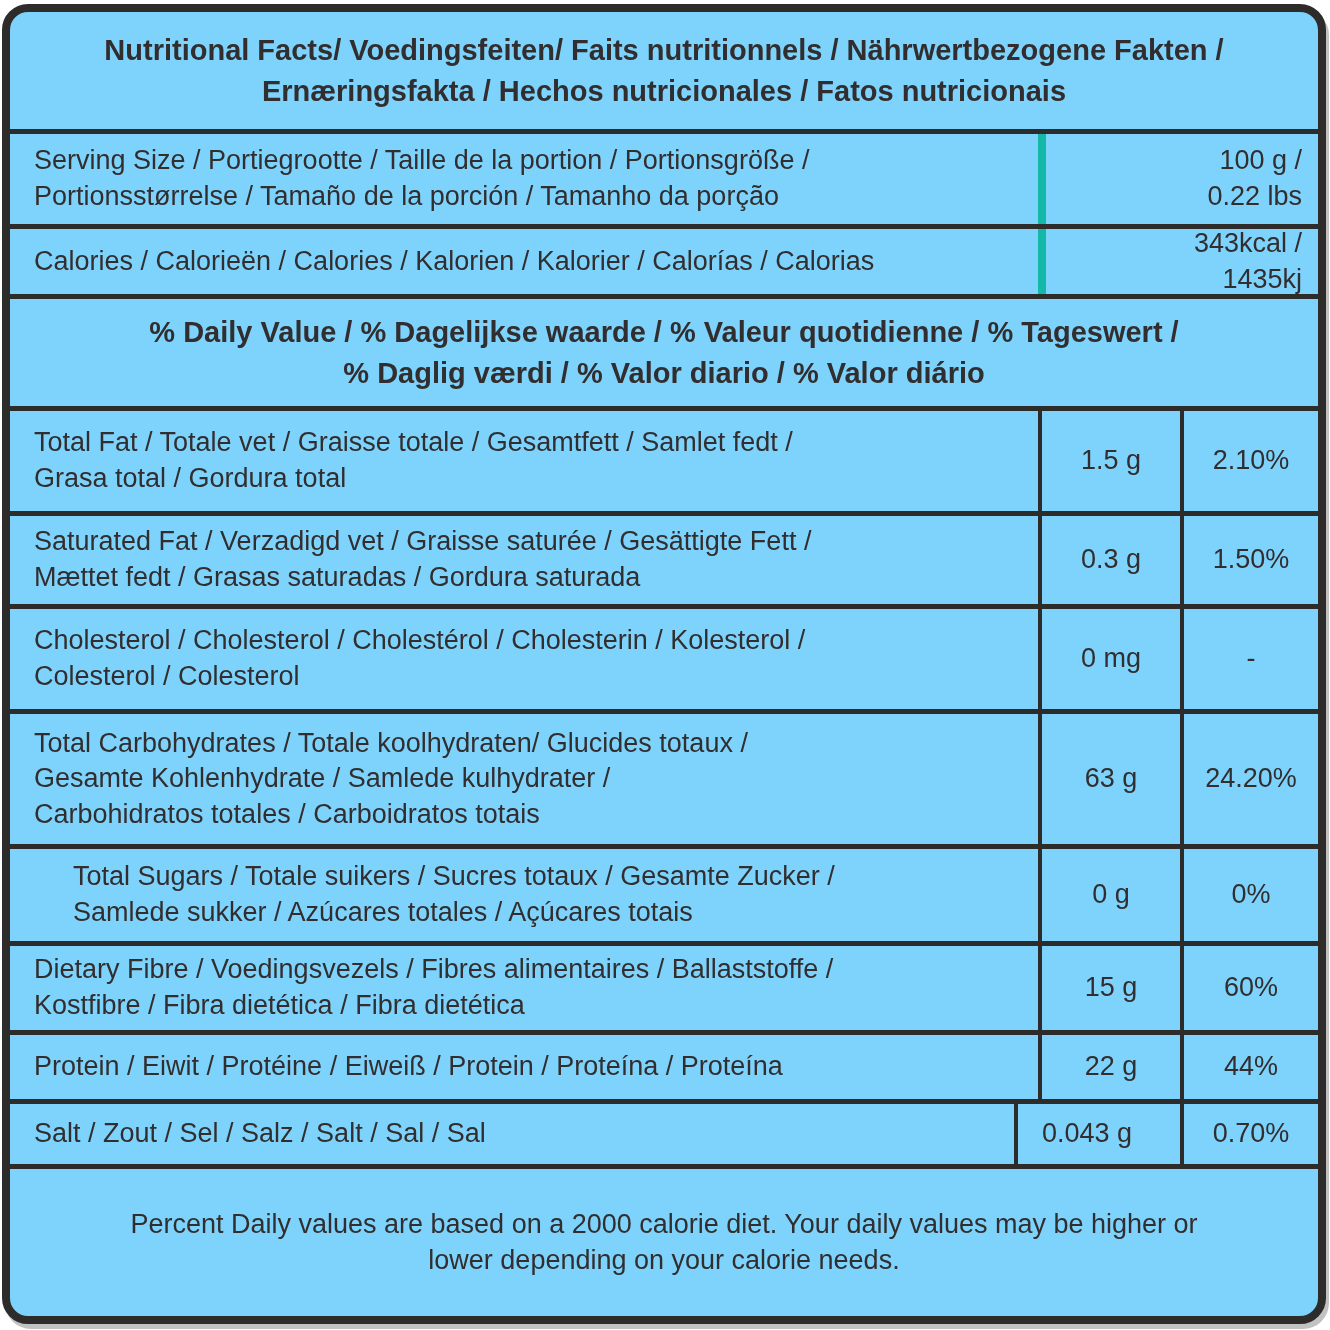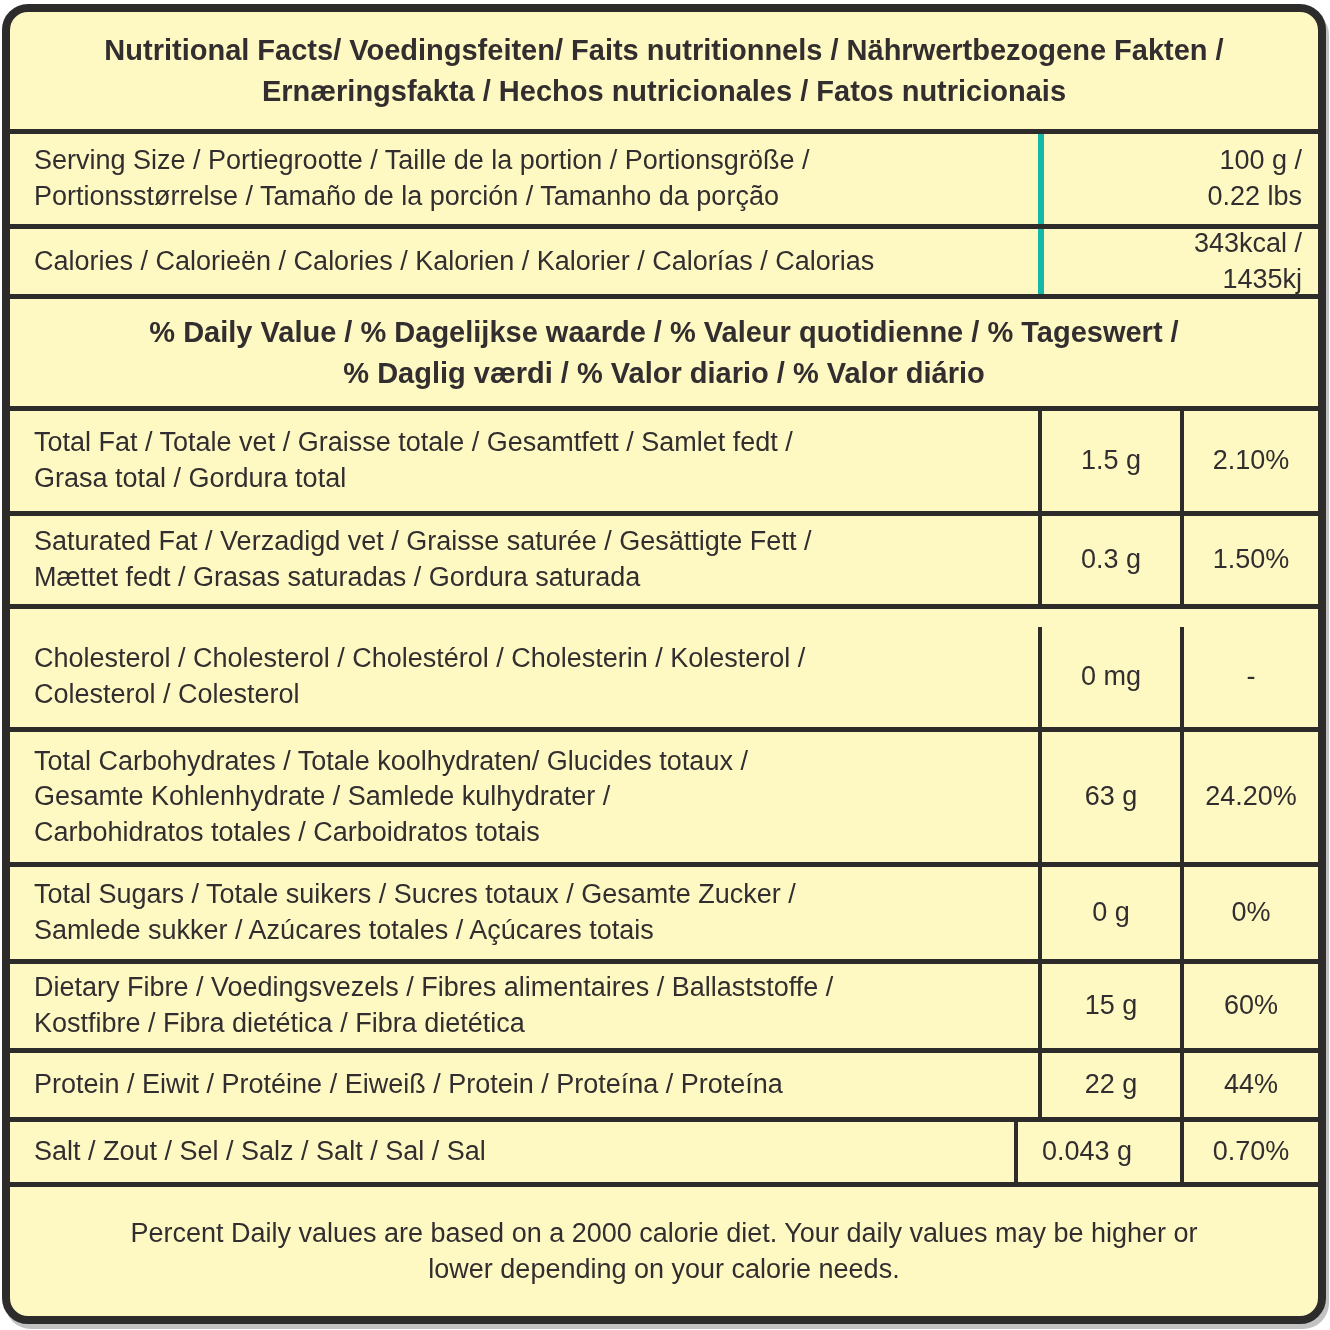--- a/index.html
+++ b/index.html
@@ -8,21 +8,21 @@
     background: #ffffff;
     width: 1330px;
     height: 1330px;
     overflow: hidden;
   }
   .label-box {
     box-sizing: border-box;
     width: 1324px;
     height: 1320px;
     margin: 4px 0 0 2px;
-    background: #fef9c3;
+    background: #7dd3fc;
     border: 8px solid #2e2b2b;
     border-radius: 26px;
     box-shadow: 3px 5px 0 rgba(120,120,120,.45);
     display: flex;
     flex-direction: column;
     font-family: "Liberation Sans", "DejaVu Sans", sans-serif;
     color: #322e2f;
     font-size: 27px;
     line-height: 1.32;
   }
@@ -48,21 +48,21 @@
     display: flex;
     align-items: center;
     text-align: left;
     padding: 4px 12px 4px 24px;
     box-sizing: border-box;
   }
   .val-cell {
     box-sizing: border-box;
     width: 280px;
     flex: 0 0 280px;
-    border-left: 6px solid #14b8a6;
+    border-left: 8px solid #14b8a6;
     display: flex;
     align-items: center;
     justify-content: flex-end;
     text-align: right;
     padding: 4px 16px 4px 8px;
   }
   .amt-cell {
     box-sizing: border-box;
     width: 142px;
     flex: 0 0 142px;
@@ -84,23 +84,23 @@
     text-align: center;
     padding: 4px 4px;
   }
   
   .r-title    { height: 122px; }
   .r-serving  { height: 95px;  }
   .r-calories { height: 70px;  }
   .r-dvhead   { height: 112px; }
   .r-fat      { height: 105px; justify-content: space-between; }
   .r-satfat   { height: 93px; }
-  .r-chol     { height: 105px; margin-top: 18px; }
+  .r-chol     { height: 105px; }
   .r-carbs    { height: 135px; }
-  .r-sugars   { height: 97px;  }
+  .r-sugars   { height: 97px; padding-left: 39px;  }
   .r-fibre    { height: 89px;  }
   .r-protein  { height: 69px;  }
   .r-salt     { height: 65px; gap: 24px;  }
   .r-footer   { flex: 1 1 auto; }
 </style>
 </head>
 <body>
 
 <div class="label-box">
 

